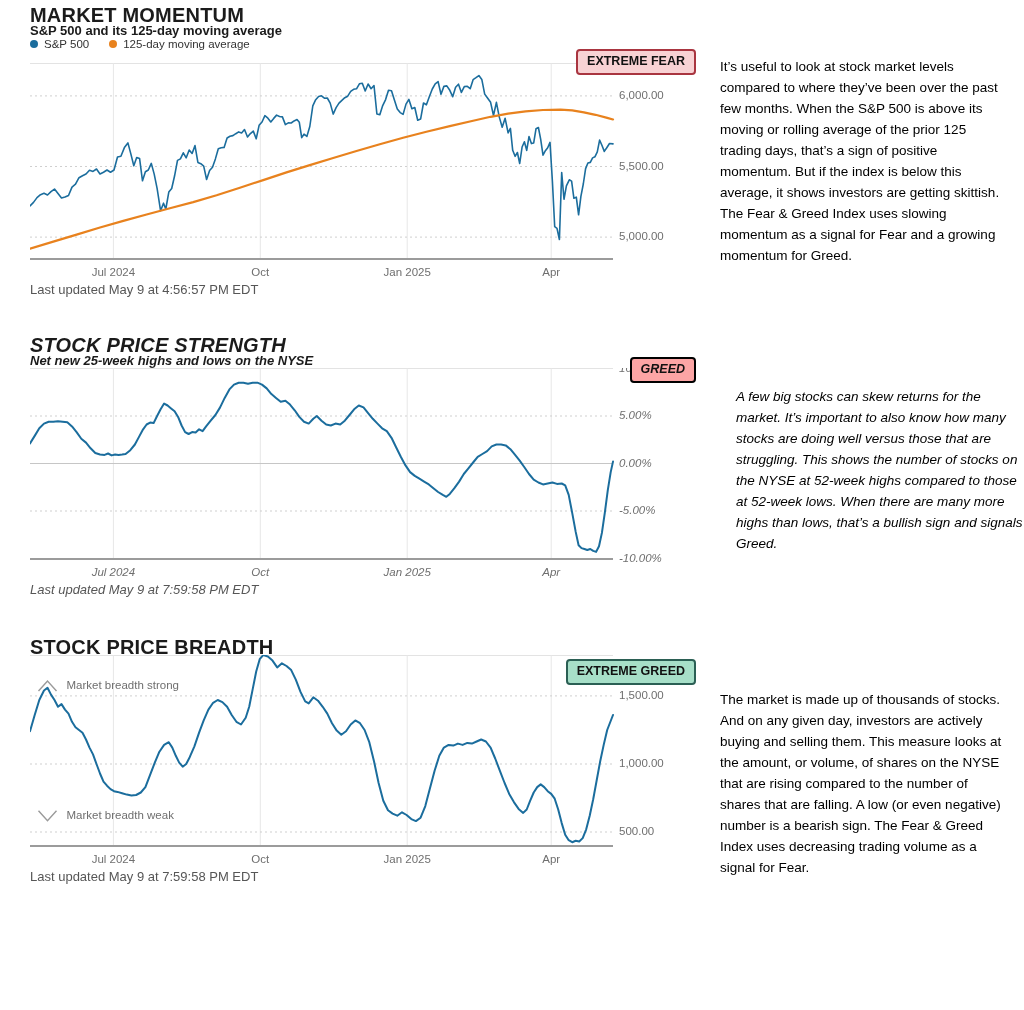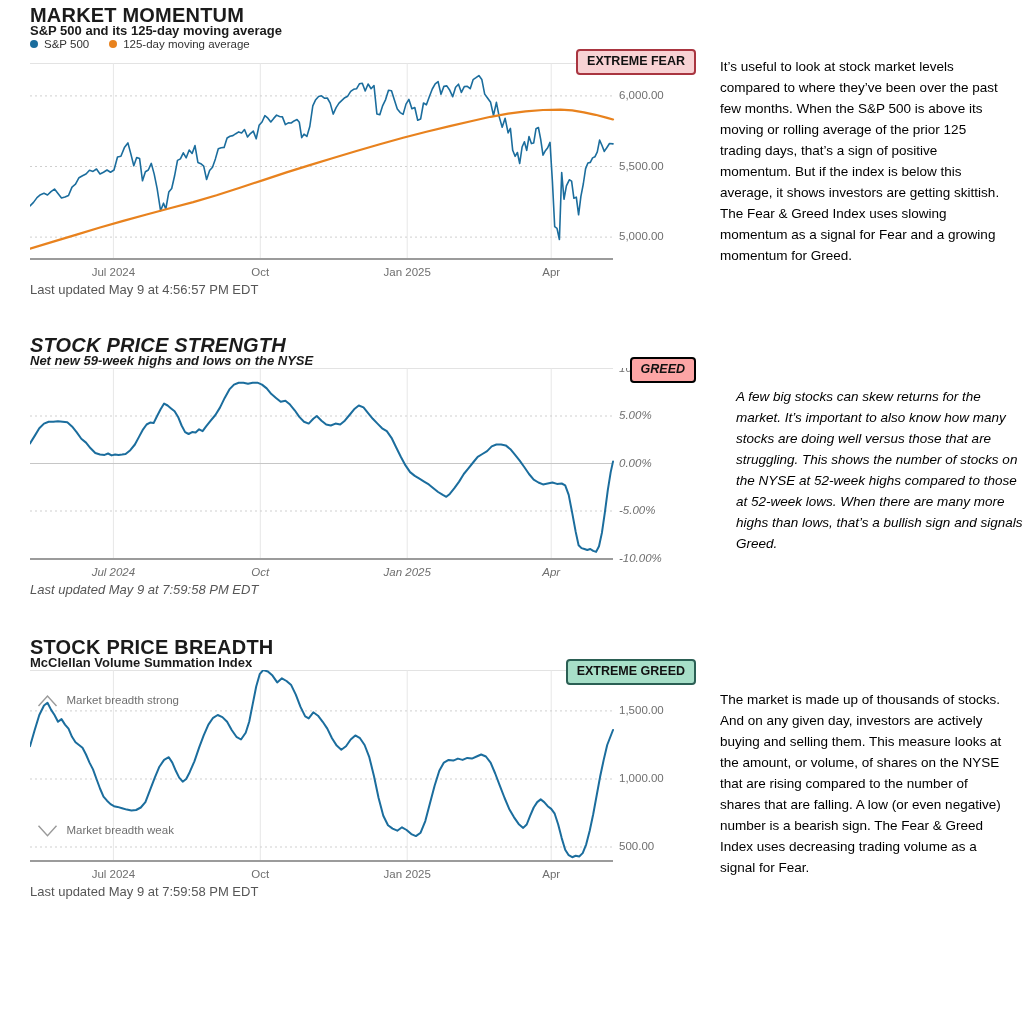--- a/index.html
+++ b/index.html
@@ -92,21 +92,21 @@
       </svg>
     <div class="updated">Last updated May 9 at 4:56:57 PM EDT</div>
   </div>
   <p class="desc desc-top-a">It’s useful to look at stock market levels compared to where they’ve been over the past few months. When the S&amp;P 500 is above its moving or rolling average of the prior 125 trading days, that’s a sign of positive momentum. But if the index is below this average, it shows investors are getting skittish. The Fear &amp; Greed Index uses slowing momentum as a signal for Fear and a growing momentum for Greed.</p>
 </section>
 
 <section class="sec sec-gap1">
   <h2 class="sec-header hmb-b">STOCK PRICE STRENGTH</h2>
   <div class="badge badge-greed badge-top-b">GREED</div>
   <div class="chart-col">
-    <h3 class="chart-title tmb-b">Net new 59-week highs and lows on the NYSE</h3>
+    <h3 class="chart-title tmb-b">Net new 25-week highs and lows on the NYSE</h3>
     <svg class="chart" width="660" height="217">
         <line x1="0" y1="0.5" x2="583" y2="0.5" stroke="#e3e3e3" stroke-width="1"></line>
         <line x1="83.4" y1="0" x2="83.4" y2="191" stroke="#e7e7e7" stroke-width="1"></line>
         <line x1="230.3" y1="0" x2="230.3" y2="191" stroke="#e7e7e7" stroke-width="1"></line>
         <line x1="377.2" y1="0" x2="377.2" y2="191" stroke="#e7e7e7" stroke-width="1"></line>
         <line x1="521.2" y1="0" x2="521.2" y2="191" stroke="#e7e7e7" stroke-width="1"></line>
         <text x="589" y="0.5" dominant-baseline="middle" font-size="11.5" fill="#6f6f6f">10.00%</text>
         <line x1="0" y1="48.0" x2="583" y2="48.0" stroke="#cfcfcf" stroke-width="1" stroke-dasharray="2,3"></line>
         <text x="589" y="48.0" dominant-baseline="middle" font-size="11.5" fill="#6f6f6f">5.00%</text>
         <line x1="0" y1="95.5" x2="583" y2="95.5" stroke="#c6c6c6" stroke-width="1"></line>
@@ -123,21 +123,20 @@
       </svg>
     <div class="updated">Last updated May 9 at 7:59:58 PM EDT</div>
   </div>
   <p class="desc desc-top-b">A few big stocks can skew returns for the market. It’s important to also know how many stocks are doing well versus those that are struggling. This shows the number of stocks on the NYSE at 52-week highs compared to those at 52-week lows. When there are many more highs than lows, that’s a bullish sign and signals Greed.</p>
 </section>
 
 <section class="sec sec-gap2">
   <h2 class="sec-header hmb-c">STOCK PRICE BREADTH</h2>
   <div class="badge badge-xgreed badge-top-b">EXTREME GREED</div>
   <div class="chart-col">
-    <h3 class="chart-title tmb-c">McClellan Volume Summation Index</h3>
     <svg class="chart" width="660" height="217">
         <line x1="0" y1="0.5" x2="583" y2="0.5" stroke="#e3e3e3" stroke-width="1"></line>
         <line x1="83.4" y1="0" x2="83.4" y2="191" stroke="#e7e7e7" stroke-width="1"></line>
         <line x1="230.3" y1="0" x2="230.3" y2="191" stroke="#e7e7e7" stroke-width="1"></line>
         <line x1="377.2" y1="0" x2="377.2" y2="191" stroke="#e7e7e7" stroke-width="1"></line>
         <line x1="521.2" y1="0" x2="521.2" y2="191" stroke="#e7e7e7" stroke-width="1"></line>
         <line x1="0" y1="40.9" x2="583" y2="40.9" stroke="#cfcfcf" stroke-width="1" stroke-dasharray="2,3"></line>
         <text x="589" y="40.9" dominant-baseline="middle" font-size="11.5" fill="#6f6f6f">1,500.00</text>
         <line x1="0" y1="109.0" x2="583" y2="109.0" stroke="#cfcfcf" stroke-width="1" stroke-dasharray="2,3"></line>
         <text x="589" y="109.0" dominant-baseline="middle" font-size="11.5" fill="#6f6f6f">1,000.00</text>

